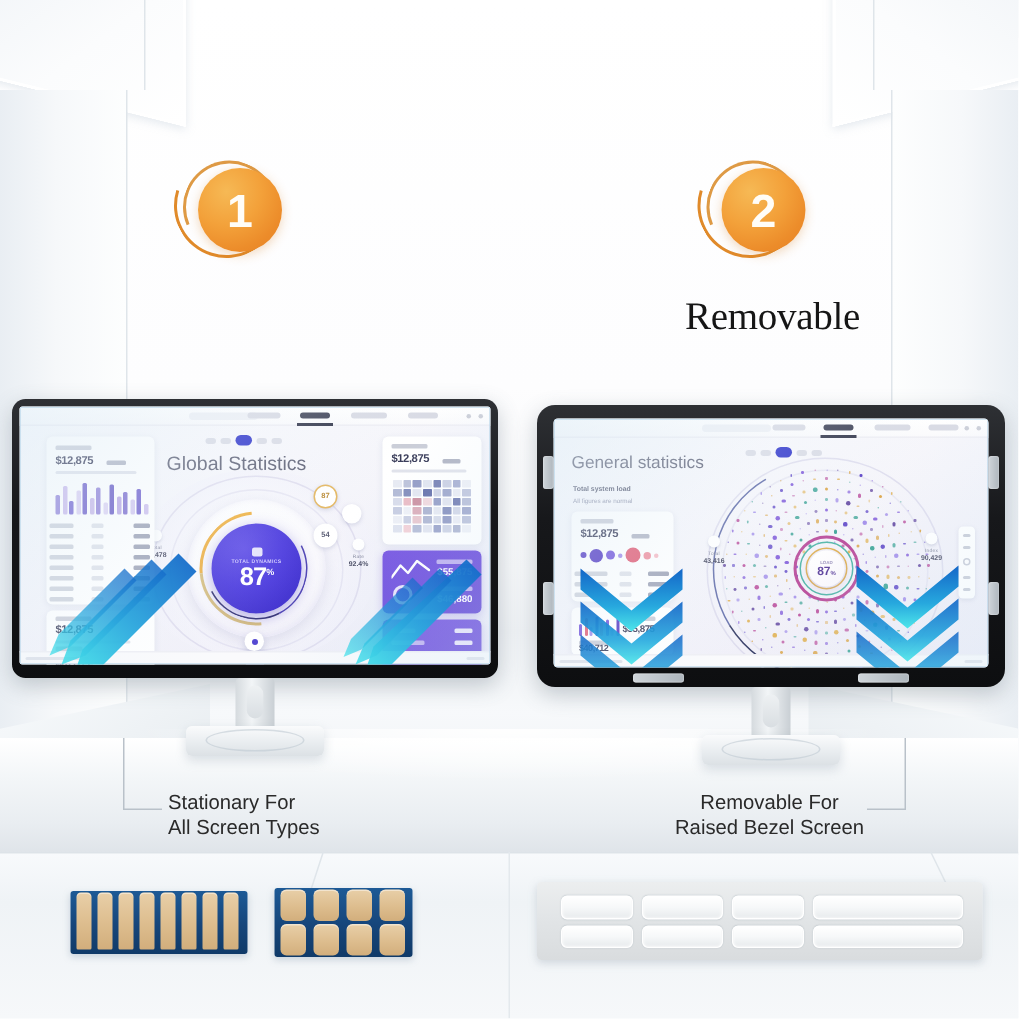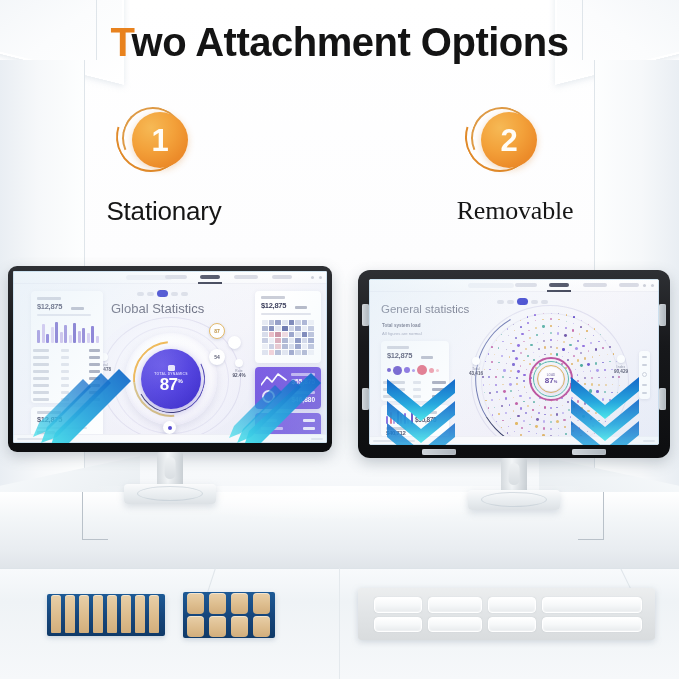--- a/index.html
+++ b/index.html
@@ -348,30 +348,26 @@
     <div class="floor-glow"></div>
     <div class="shelf"></div>
     <div class="shelf-seam"></div>
     <div class="shelf-div"></div>
     <div class="hair" style="left:215px;top:568px;width:1px;height:26px;transform:rotate(18deg);transform-origin:top;"></div>
     <div class="hair" style="left:620px;top:568px;width:1px;height:34px;transform:rotate(-26deg);transform-origin:top;"></div>
     <div class="hair" style="left:96px;top:0;width:1px;height:60px;"></div>
     <div class="hair" style="right:96px;top:0;width:1px;height:60px;"></div>
   </div>
 
-  <div class="heading">
-    <span class="accent">T</span><span>wo Attachment Options</span>
-  </div>
 
   <div class="badge-wrap one">
     <div class="badge-arc"></div>
     <div class="badge-arc2"></div>
     <div class="badge-circle">1</div>
   </div>
-  <div class="opt-label one">Stationary</div>
 
   <div class="badge-wrap two">
     <div class="badge-arc"></div>
     <div class="badge-arc2"></div>
     <div class="badge-circle">2</div>
   </div>
   <div class="opt-label two">Removable</div>
 
   <div class="monitor mon-left">
     <div class="bezel">
@@ -1083,20 +1079,28 @@
 
       </div>
     </div>
     <div class="neck" style="top:188px;"></div>
     <div class="base" style="top:220px;"></div>
   </div>
 
   <div class="lead" style="left:82px;top:492px;width:26px;height:48px;"></div>
   <div class="lead2" style="left:578px;top:492px;width:26px;height:48px;"></div>
 
+  <div class="callout l">
+    <div>Stationary  For</div>
+    <div>All Screen Types</div>
+  </div>
+  <div class="callout r">
+    <div>Removable For</div>
+    <div>Raised Bezel Screen</div>
+  </div>
 
   <div class="acc strip-a">
     <div class="strip-base"></div>
     <div id="strip-pads">
         <div class="pad" style="left: 4px; top: 1px; width: 10px; height: 38px;"></div>
         <div class="pad" style="left: 18px; top: 1px; width: 10px; height: 38px;"></div>
         <div class="pad" style="left: 32px; top: 1px; width: 10px; height: 38px;"></div>
         <div class="pad" style="left: 46px; top: 1px; width: 10px; height: 38px;"></div>
         <div class="pad" style="left: 60px; top: 1px; width: 10px; height: 38px;"></div>
         <div class="pad" style="left: 74px; top: 1px; width: 10px; height: 38px;"></div>

